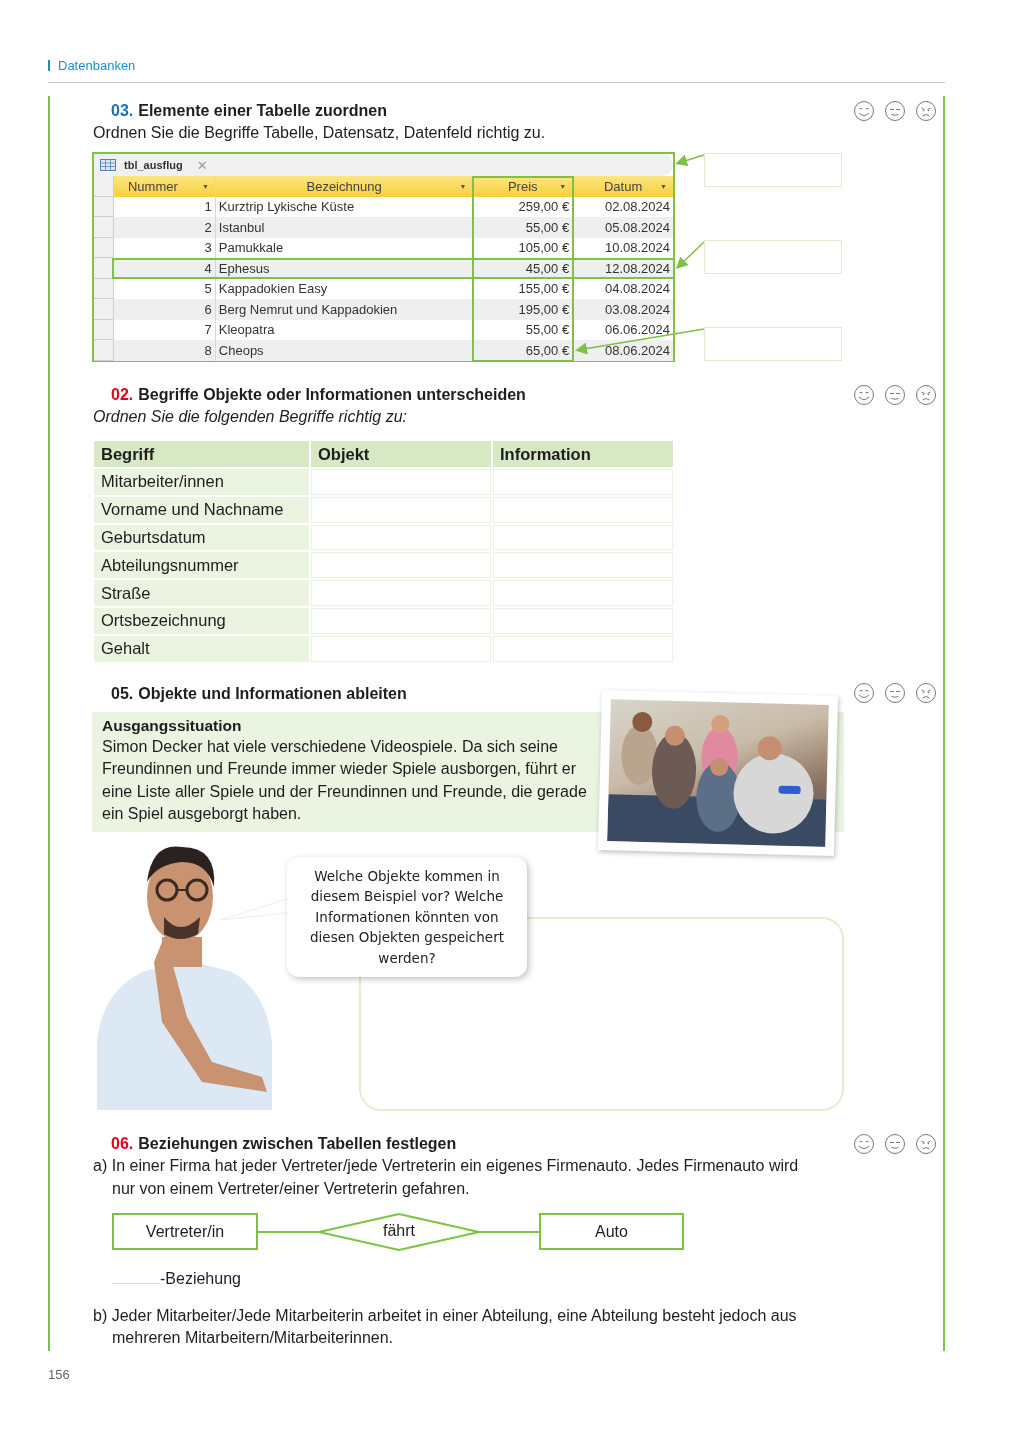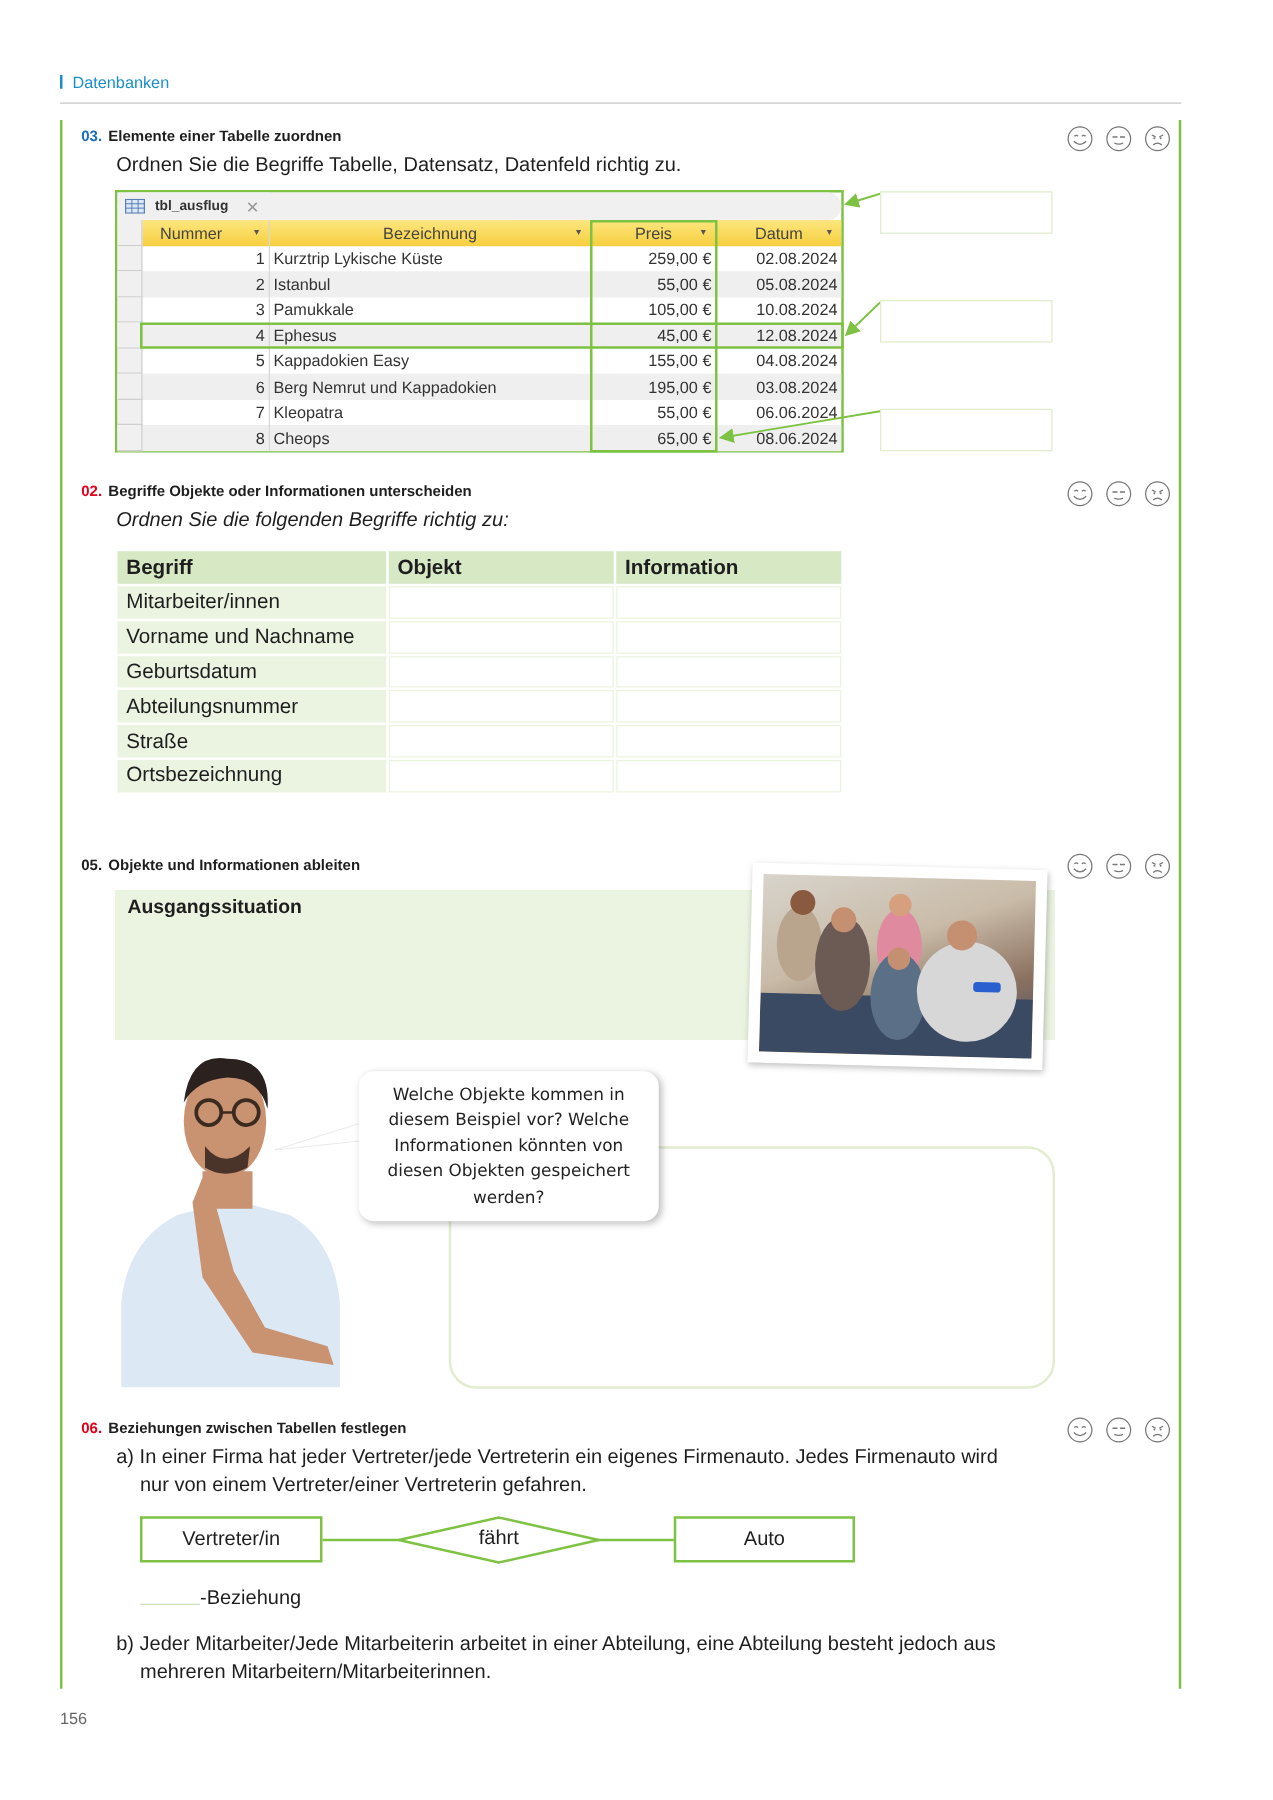--- a/index.html
+++ b/index.html
@@ -6,21 +6,21 @@
   html, body { width: 1018px; height: 1440px; background: #ffffff; overflow: hidden; }
   body { position: relative; font-family: "Liberation Sans", sans-serif; color: #1e1e1e; }
   .abs { position: absolute; }
 
   .chapter { left: 48px; top: 58px; font-size: 13px; color: #1a8fc9; }
   .chapter .bar { display: inline-block; width: 2px; height: 11px; background: #1a8fc9; margin-right: 8px; vertical-align: -1px; }
   .header-rule { left: 48px; top: 82px; width: 897px; height: 1px; background: #c8c8c8; }
   .frame-left { left: 48px; top: 96px; width: 2px; height: 1255px; background: #7dc242; }
   .frame-right { left: 943px; top: 96px; width: 2px; height: 1255px; background: #7dc242; }
 
-  .task-title { font-size: 12px; font-weight: bold; color: #1e1e1e; white-space: nowrap; }
+  .task-title { font-size: 16px; font-weight: bold; color: #1e1e1e; white-space: nowrap; margin-left: 46px; }
   .task-num { font-weight: bold; margin-right: 5px; }
   .num-blue { color: #1c6fb8; }
   .num-red { color: #e2001a; }
   .num-black { color: #1e1e1e; }
   .task-sub { font-size: 16px; color: #1e1e1e; white-space: nowrap; }
 
   .smileys { display: flex; gap: 9px; }
   .smiley { width: 22px; height: 22px; }
 
   
@@ -265,37 +265,43 @@
   <tr>
         <td class="term">Straße</td>
         <td class="blank"></td>
         <td class="blank"></td>
       </tr>
   <tr>
         <td class="term">Ortsbezeichnung</td>
         <td class="blank"></td>
         <td class="blank"></td>
       </tr>
+  <tr>
+        <td class="term">Gehalt</td>
+        <td class="blank"></td>
+        <td class="blank"></td>
+      </tr>
 </tbody>
   </table>
 
 <div class="abs task-title" style="left:65px; top:685px;"><span class="task-num num-black">05.</span><span>Objekte und Informationen ableiten</span></div>
 <div class="abs smileys" style="left:853px; top:682px;">
   <svg class="smiley">
       <use href="#face-happy"></use>
     </svg>
   <svg class="smiley">
       <use href="#face-neutral"></use>
     </svg>
   <svg class="smiley">
       <use href="#face-sad"></use>
     </svg>
 </div>
 <div class="abs situation">
   <div class="sit-title">Ausgangssituation</div>
+  <div class="sit-text">Simon Decker hat viele verschiedene Videospiele. Da sich seine Freundinnen und Freunde immer wieder Spiele ausborgen, führt er eine Liste aller Spiele und der Freundinnen und Freunde, die gerade ein Spiel ausgeborgt haben.</div>
 </div>
 <div class="abs photo">
   <div class="photo-inner">
     <svg width="218" height="142">
       <rect x="0" y="95" width="218" height="47" fill="#3a4a63"></rect>
       <ellipse cx="30" cy="55" rx="18" ry="30" fill="#b9a58e"></ellipse>
       <circle cx="32" cy="22" r="10" fill="#8a5a40"></circle>
       <ellipse cx="65" cy="70" rx="22" ry="38" fill="#6c5a55"></ellipse>
       <circle cx="65" cy="35" r="10" fill="#c58f72"></circle>
       <ellipse cx="110" cy="55" rx="18" ry="30" fill="#e08aa0"></ellipse>

